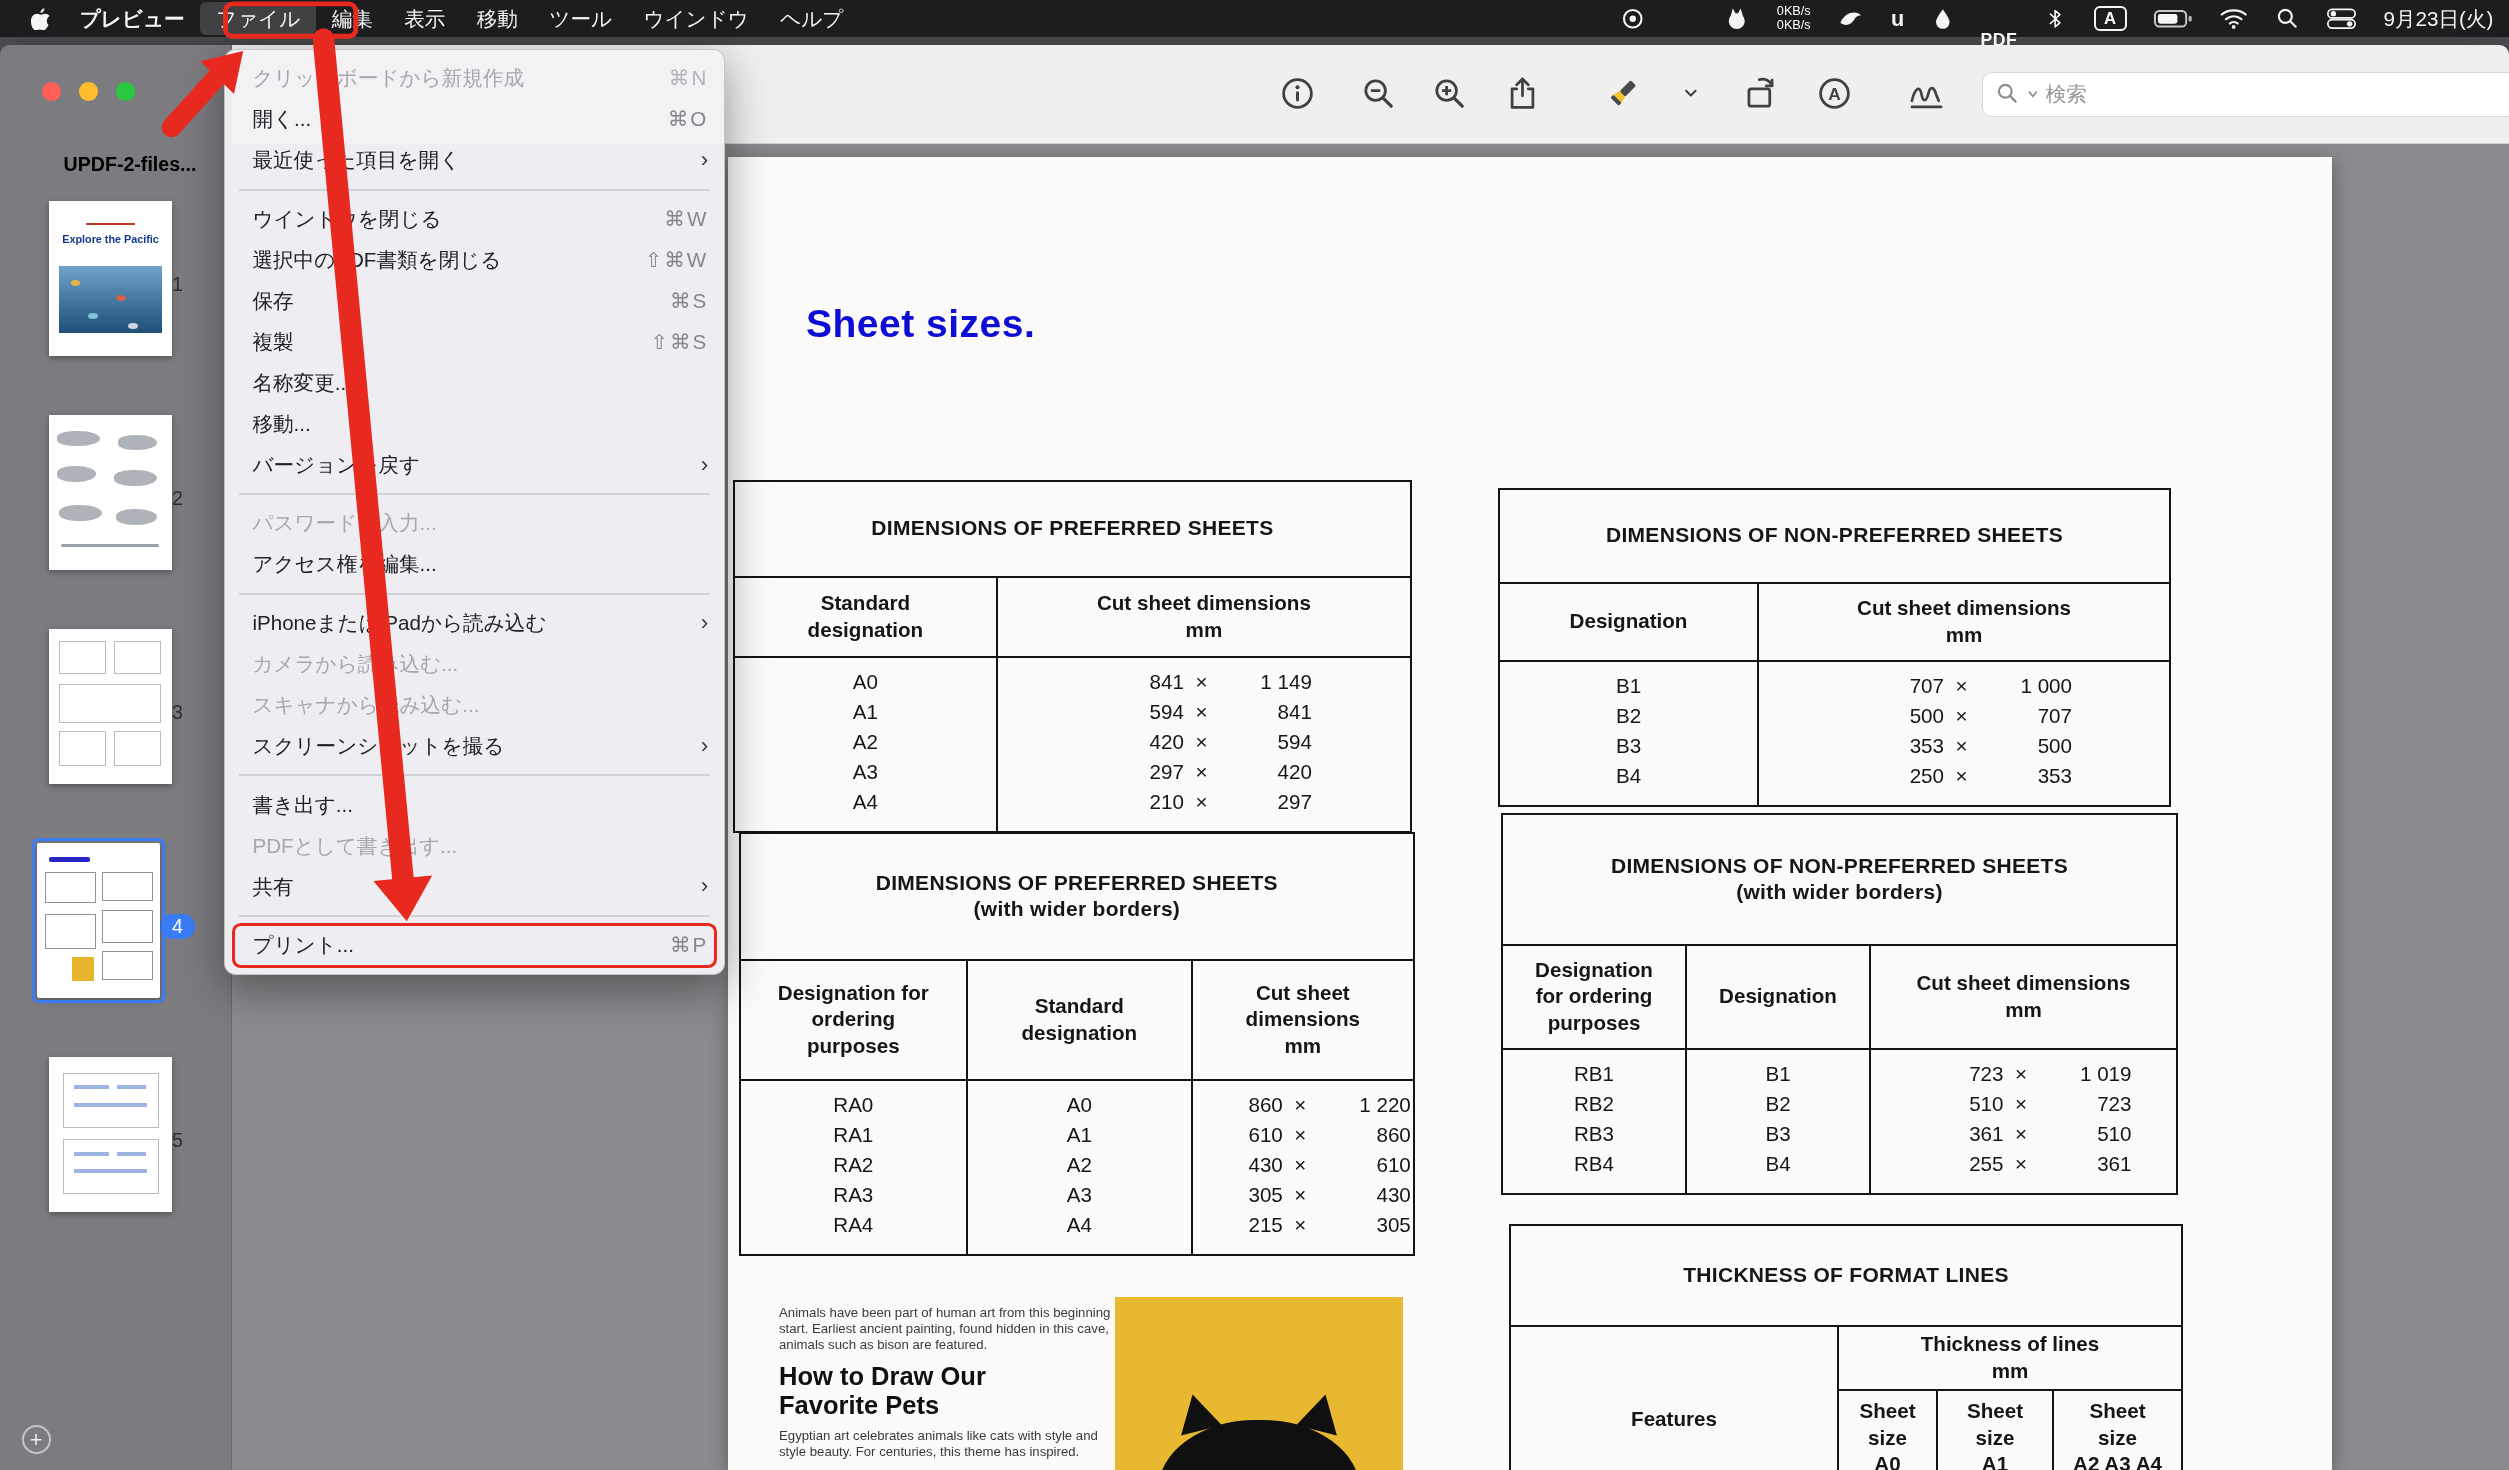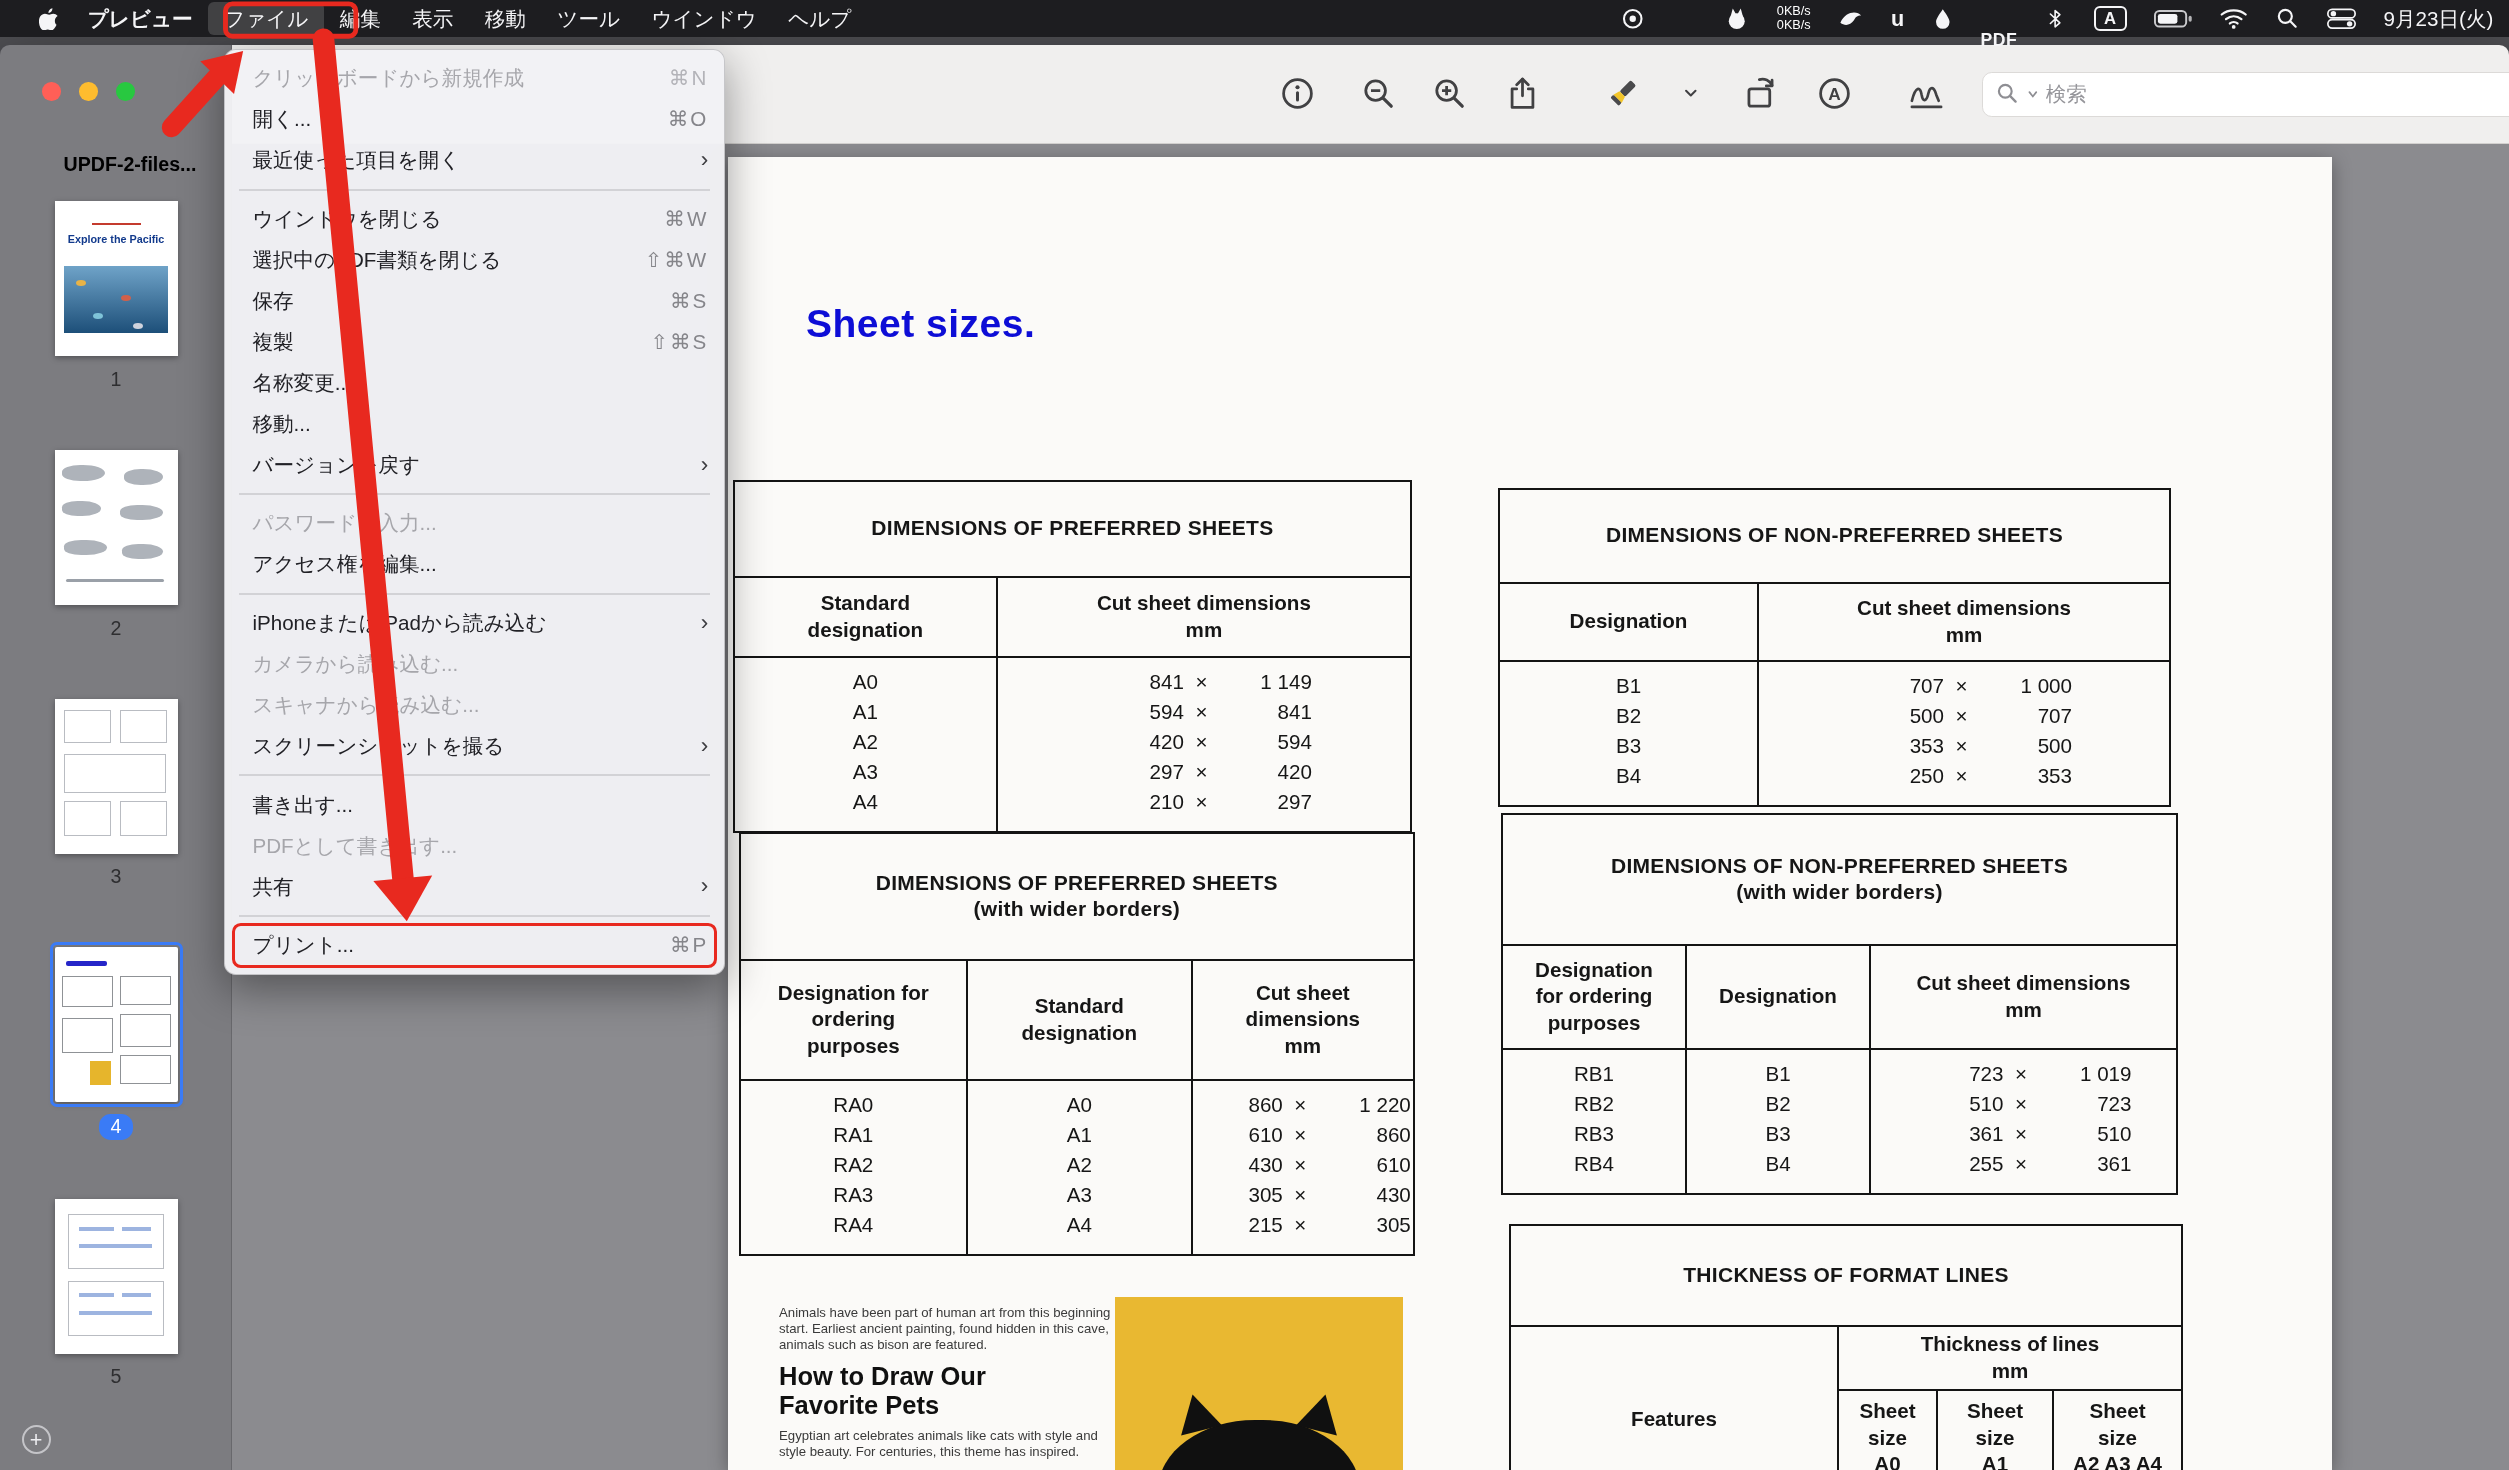--- a/index.html
+++ b/index.html
@@ -3,21 +3,21 @@
 <meta charset="utf-8">
 <style>
   * { margin:0; padding:0; box-sizing:border-box; }
   html,body { width:2509px; height:1470px; overflow:hidden; background:#4e4e52;
     font-family:"Liberation Sans","DejaVu Sans",sans-serif; }
   .screen { position:absolute; inset:0; }
 
   
   .menubar { position:absolute; left:0; top:0; right:0; height:37px; background:#1d1d20;
     display:flex; align-items:center; color:#f5f5f7; font-size:20.6px; z-index:60; }
-  .mb-left { display:flex; align-items:center; padding-left:25px; }
+  .mb-left { display:flex; align-items:center; padding-left:17px; }
   .mb-item { padding:0 15.7px; line-height:33px; font-weight:500; white-space:nowrap; }
   .mb-item.appname { font-weight:700; }
   .mb-item.active { background:rgba(255,255,255,.16); border-radius:5.9px; }
   .apple { display:flex; align-items:center; padding:0 13.7px; }
   .mb-right { margin-left:auto; display:flex; align-items:center; gap:27.4px; padding-right:15.7px; }
   .st-ico { display:flex; align-items:center; justify-content:center; }
   .netspeed { font-size:12.7px; line-height:13.7px; text-align:center; color:#fff; font-weight:500; }
   .inputsrc { width:33px; height:25.5px; border:2px solid #f5f5f7; border-radius:5.9px;
     display:flex; align-items:center; justify-content:center; font-size:16.7px; font-weight:700; }
   .pdftxt { font-weight:700; font-size:17.6px; letter-spacing:0.5px;margin-top:44px; }
@@ -29,21 +29,21 @@
     overflow:hidden; box-shadow:0 17.6px 59px rgba(0,0,0,.45); z-index:10; }
   .sidebar { position:absolute; left:0; top:0; bottom:0; width:232px; background:#7c7c80;
     border-right:1px solid #68686c; }
   .traffic { position:absolute; left:42px; top:37px; display:flex; gap:18.6px; }
   .tl { width:18.6px; height:18.6px; border-radius:50%; }
   .tl.r{background:#ff5f57;} .tl.y{background:#febc2e;} .tl.g{background:#28c840;}
   .sb-title { position:absolute; top:108px; left:0; width:232px; text-align:center; color:#000000;
     font-size:19.6px; font-weight:600;padding-left:28px; }
   .thumbs { position:absolute; top:156px; left:0; width:232px; display:flex; flex-direction:column;
     align-items:center; }
-  .thumbblock { display:flex; flex-direction:column; align-items:center; margin-bottom:59px; }
+  .thumbblock { display:flex; flex-direction:row; align-items:center; margin-bottom:59px; }
   .thumb { width:123px; height:155px; background:#fff; box-shadow:0 2px 5.9px rgba(0,0,0,.35);
     position:relative; overflow:hidden; }
   .thumb.sel { outline:3.9px solid #3a7bf6; outline-offset:2px; border-radius:2px; }
   .pgnum { margin-top:11.8px; font-size:19.6px; color:#2e2e30; }
   .pgnum.sel { background:#3a7bf6; color:#fff; border-radius:11.8px; padding:0 11.8px; line-height:25.5px; }
   .sb-add { position:absolute; left:21.6px; bottom:15.7px; width:29px; height:29px; border-radius:50%;
     border:2px solid rgba(235,235,238,.65); color:#ededf0; font-size:21.6px; display:flex;
     align-items:center; justify-content:center; }
 
   

